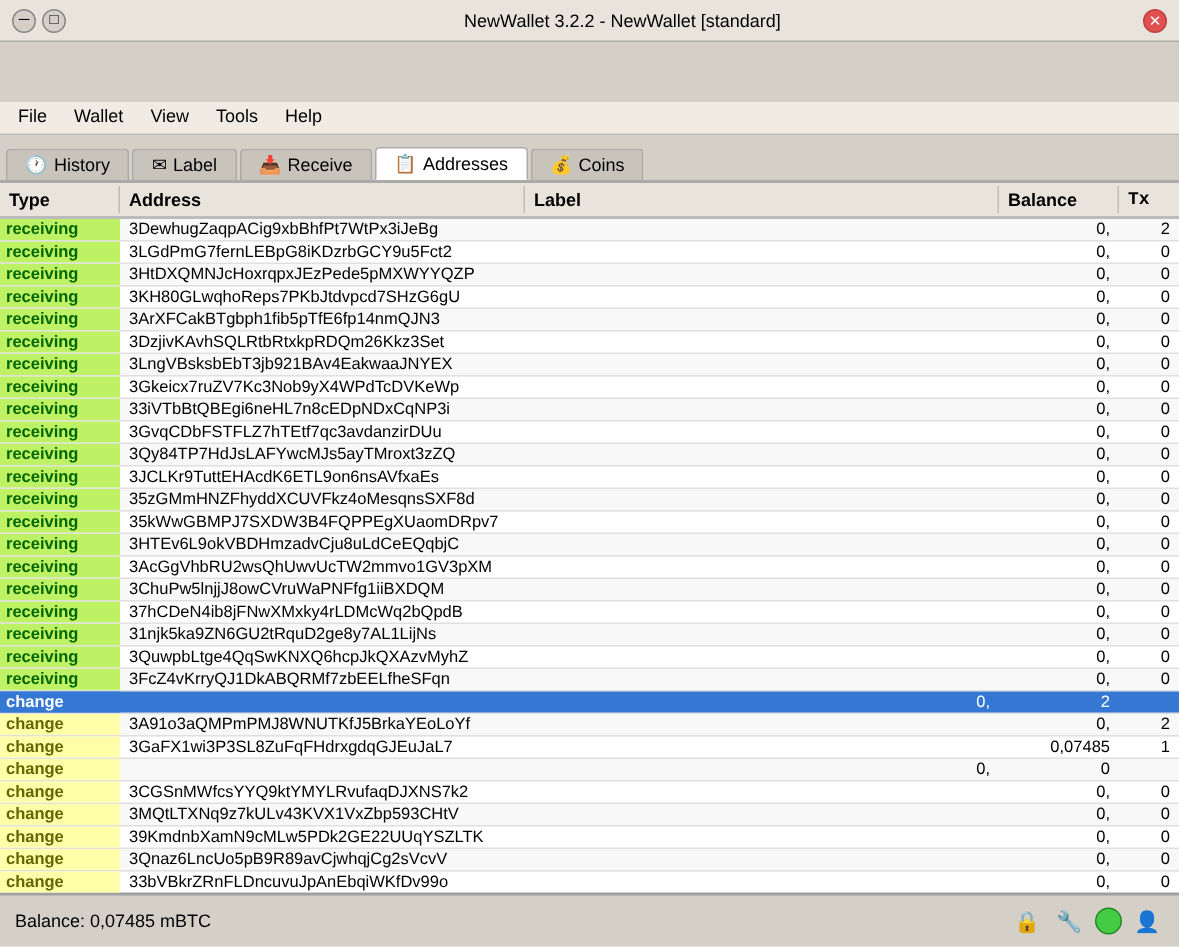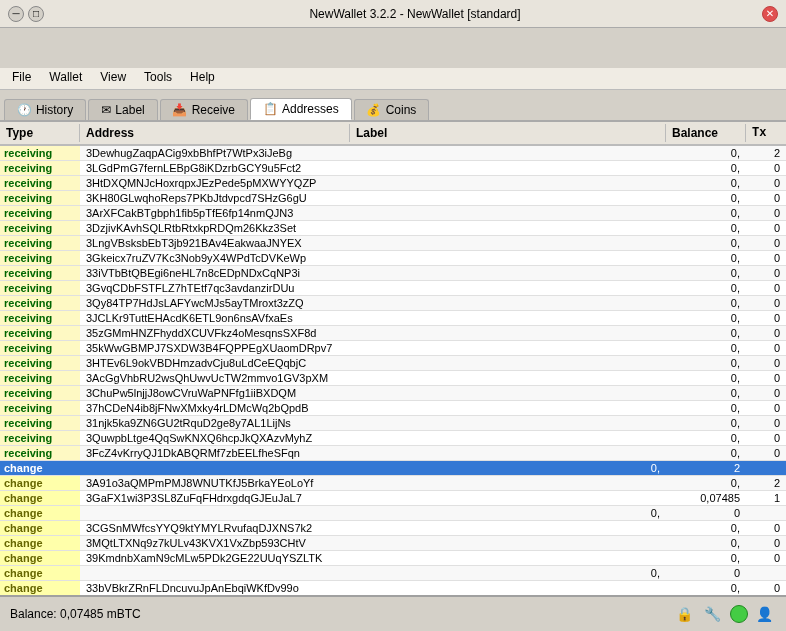--- a/index.html
+++ b/index.html
@@ -130,21 +130,21 @@
       text-overflow: ellipsis;
       color: #000;
     }
     .table-cell.right { text-align: right; }
 
     .type-cell {
       padding: 1px 4px;
       font-size: 11px;
       font-weight: bold;
     }
-    .type-receiving { color: #006600; background: #fef9c3; }
+    .type-receiving { color: #006600; background: #bef264; }
     .type-change { color: #666600; background: #ffffaa; }
     .type-selected { color: #ffffff; background: #3478d4; }
 
     
     .status-bar {
       height: 36px;
       background: #d4d0c8;
       border-top: 2px solid #a0a0a0;
       display: flex;
       align-items: center;
@@ -416,20 +416,21 @@
   </div>
       <div class="table-row">
     <div class="table-cell type-cell type-change">change</div>
     <div class="table-cell" style="">39KmdnbXamN9cMLw5PDk2GE22UUqYSZLTK</div>
     <div class="table-cell"></div>
     <div class="table-cell right" style="">0,</div>
     <div class="table-cell right" style="">0</div>
   </div>
       <div class="table-row">
     <div class="table-cell type-cell type-change">change</div>
+    <div class="table-cell" style="">3Qnaz6LncUo5pB9R89avCjwhqjCg2sVcvV</div>
     <div class="table-cell"></div>
     <div class="table-cell right" style="">0,</div>
     <div class="table-cell right" style="">0</div>
   </div>
       <div class="table-row">
     <div class="table-cell type-cell type-change">change</div>
     <div class="table-cell" style="">33bVBkrZRnFLDncuvuJpAnEbqiWKfDv99o</div>
     <div class="table-cell"></div>
     <div class="table-cell right" style="">0,</div>
     <div class="table-cell right" style="">0</div>

